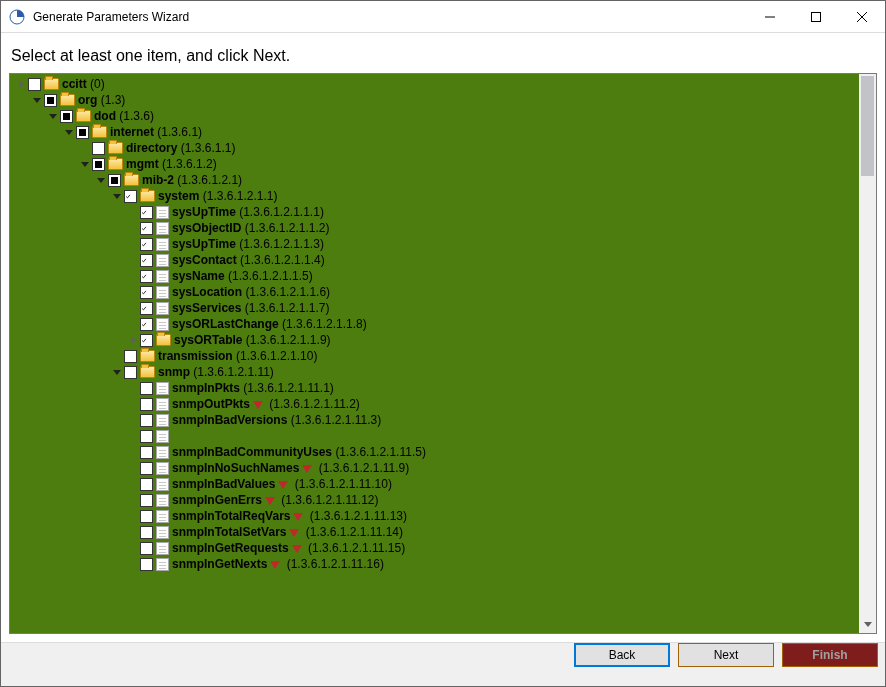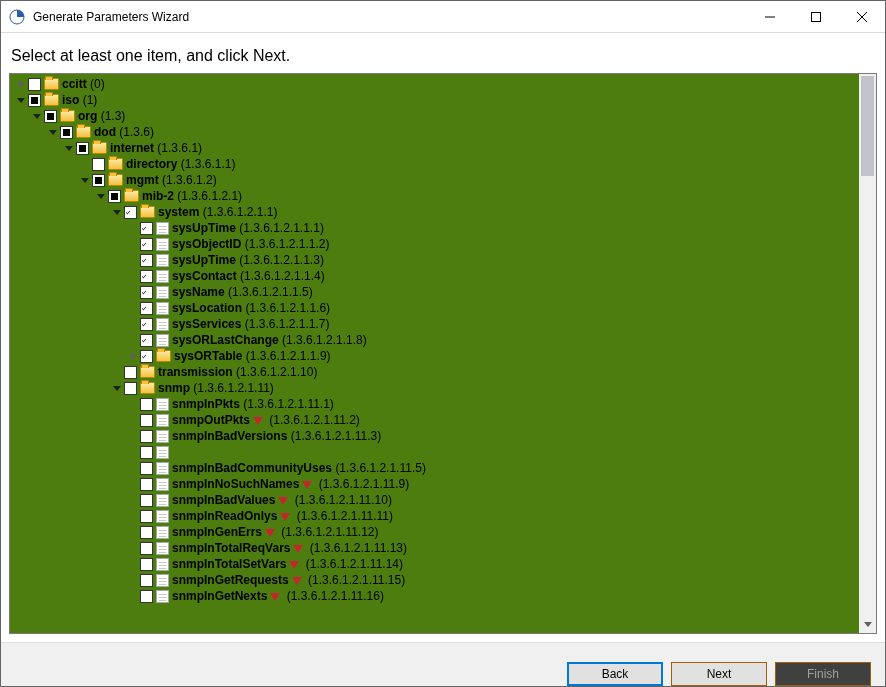--- a/index.html
+++ b/index.html
@@ -77,29 +77,29 @@
   }
   .label { font-size: 12px; }
   .label b { font-weight: 600; }
   .oid { color: #000; }
   .dep {
     display:inline-block; width:0; height:0; margin: 0 3px 0 3px;
     border-left: 5px solid transparent; border-right: 5px solid transparent; border-top: 8px solid #c1272d;
     vertical-align: middle;
   }
   .button-row {
-    height: 44px; display: flex; align-items: flex-end; justify-content: flex-end; gap: 8px;
-    padding: 0 14px; border-top: 1px solid #dcdcdc; background: #f0f0f0;
+    height: 44px; display: flex; align-items: flex-start; justify-content: flex-end; gap: 8px;
+    padding: 0 7px; border-top: 1px solid #dcdcdc; background: #f0f0f0;
   }
   .btn {
     min-width: 96px; height: 24px; border: 1px solid #a16207; background: #e1e1e1;
     font-family: inherit; font-size: 12px; cursor: pointer;
   }
   .btn.default { border: 1px solid #0078d7; box-shadow: inset 0 0 0 1px #0078d7; }
-  .btn:disabled { color: #a0a0a0; background: #404040; cursor: default; }
+  .btn:disabled { color: #a0a0a0; background: #7f1d1d; cursor: default; font-weight: bold; }
   .tri { display:inline-block; }
   .tri.right {
     width:0;height:0;border-top:4px solid transparent;border-bottom:4px solid transparent;border-left:5px solid #606060;
   }
   .tri.down {
     width:0;height:0;border-left:4px solid transparent;border-right:4px solid transparent;border-top:5px solid #202020;
   }
   .check-mark { stroke:#1a1a1a; stroke-width:1.6; fill:none; }
 </style>
 </head>
@@ -141,78 +141,69 @@
         <div class="row">
           <span class="indent" style="width: 0px;"></span>
           <span class="toggle">
             <span class="tri right"></span>
           </span>
           <span class="chk"></span>
           <span class="folder"></span>
           <span class="label"><b>ccitt</b> <span class="oid"> (0)</span></span>
         </div>
         <div class="row">
-          <span class="indent" style="width: 0px;"></span>
+          <span class="indent" style="width: 16px;"></span>
           <span class="toggle">
             <span class="tri down"></span>
           </span>
           <span class="chk partial"></span>
           <span class="folder"></span>
-          <span class="label"><b>iso</b> <span class="oid"> (1)</span></span>
-        </div>
-        <div class="row">
-          <span class="indent" style="width: 16px;"></span>
+          <span class="label"><b>org</b> <span class="oid"> (1.3)</span></span>
+        </div>
+        <div class="row">
+          <span class="indent" style="width: 32px;"></span>
           <span class="toggle">
             <span class="tri down"></span>
           </span>
           <span class="chk partial"></span>
           <span class="folder"></span>
-          <span class="label"><b>org</b> <span class="oid"> (1.3)</span></span>
-        </div>
-        <div class="row">
-          <span class="indent" style="width: 32px;"></span>
+          <span class="label"><b>dod</b> <span class="oid"> (1.3.6)</span></span>
+        </div>
+        <div class="row">
+          <span class="indent" style="width: 48px;"></span>
           <span class="toggle">
             <span class="tri down"></span>
           </span>
           <span class="chk partial"></span>
           <span class="folder"></span>
-          <span class="label"><b>dod</b> <span class="oid"> (1.3.6)</span></span>
-        </div>
-        <div class="row">
-          <span class="indent" style="width: 48px;"></span>
+          <span class="label"><b>internet</b> <span class="oid"> (1.3.6.1)</span></span>
+        </div>
+        <div class="row">
+          <span class="indent" style="width: 64px;"></span>
+          <span class="toggle blank"></span>
+          <span class="chk"></span>
+          <span class="folder"></span>
+          <span class="label"><b>directory</b> <span class="oid"> (1.3.6.1.1)</span></span>
+        </div>
+        <div class="row">
+          <span class="indent" style="width: 64px;"></span>
           <span class="toggle">
             <span class="tri down"></span>
           </span>
           <span class="chk partial"></span>
           <span class="folder"></span>
-          <span class="label"><b>internet</b> <span class="oid"> (1.3.6.1)</span></span>
-        </div>
-        <div class="row">
-          <span class="indent" style="width: 64px;"></span>
-          <span class="toggle blank"></span>
-          <span class="chk"></span>
-          <span class="folder"></span>
-          <span class="label"><b>directory</b> <span class="oid"> (1.3.6.1.1)</span></span>
-        </div>
-        <div class="row">
-          <span class="indent" style="width: 64px;"></span>
+          <span class="label"><b>mgmt</b> <span class="oid"> (1.3.6.1.2)</span></span>
+        </div>
+        <div class="row">
+          <span class="indent" style="width: 80px;"></span>
           <span class="toggle">
             <span class="tri down"></span>
           </span>
           <span class="chk partial"></span>
           <span class="folder"></span>
-          <span class="label"><b>mgmt</b> <span class="oid"> (1.3.6.1.2)</span></span>
-        </div>
-        <div class="row">
-          <span class="indent" style="width: 80px;"></span>
-          <span class="toggle">
-            <span class="tri down"></span>
-          </span>
-          <span class="chk partial"></span>
-          <span class="folder"></span>
           <span class="label"><b>mib-2</b> <span class="oid"> (1.3.6.1.2.1)</span></span>
         </div>
         <div class="row">
           <span class="indent" style="width: 96px;"></span>
           <span class="toggle">
             <span class="tri down"></span>
           </span>
           <span class="chk checked">
             <svg width="11" height="11" viewBox="0 0 11 11">
               <path class="check-mark" d="M2 5.5 L4.5 8 L9 2.5"></path>
@@ -378,27 +369,20 @@
           <span class="chk"></span>
           <span class="leaf-icon"></span>
           <span class="label"><b>snmpInNoSuchNames</b><span class="dep"></span><span class="oid"> (1.3.6.1.2.1.11.9)</span></span>
         </div>
         <div class="row">
           <span class="indent" style="width: 112px;"></span>
           <span class="toggle blank"></span>
           <span class="chk"></span>
           <span class="leaf-icon"></span>
           <span class="label"><b>snmpInBadValues</b><span class="dep"></span><span class="oid"> (1.3.6.1.2.1.11.10)</span></span>
-        </div>
-        <div class="row">
-          <span class="indent" style="width: 112px;"></span>
-          <span class="toggle blank"></span>
-          <span class="chk"></span>
-          <span class="leaf-icon"></span>
-          <span class="label"><b>snmpInReadOnlys</b><span class="dep"></span><span class="oid"> (1.3.6.1.2.1.11.11)</span></span>
         </div>
         <div class="row">
           <span class="indent" style="width: 112px;"></span>
           <span class="toggle blank"></span>
           <span class="chk"></span>
           <span class="leaf-icon"></span>
           <span class="label"><b>snmpInGenErrs</b><span class="dep"></span><span class="oid"> (1.3.6.1.2.1.11.12)</span></span>
         </div>
         <div class="row">
           <span class="indent" style="width: 112px;"></span>

